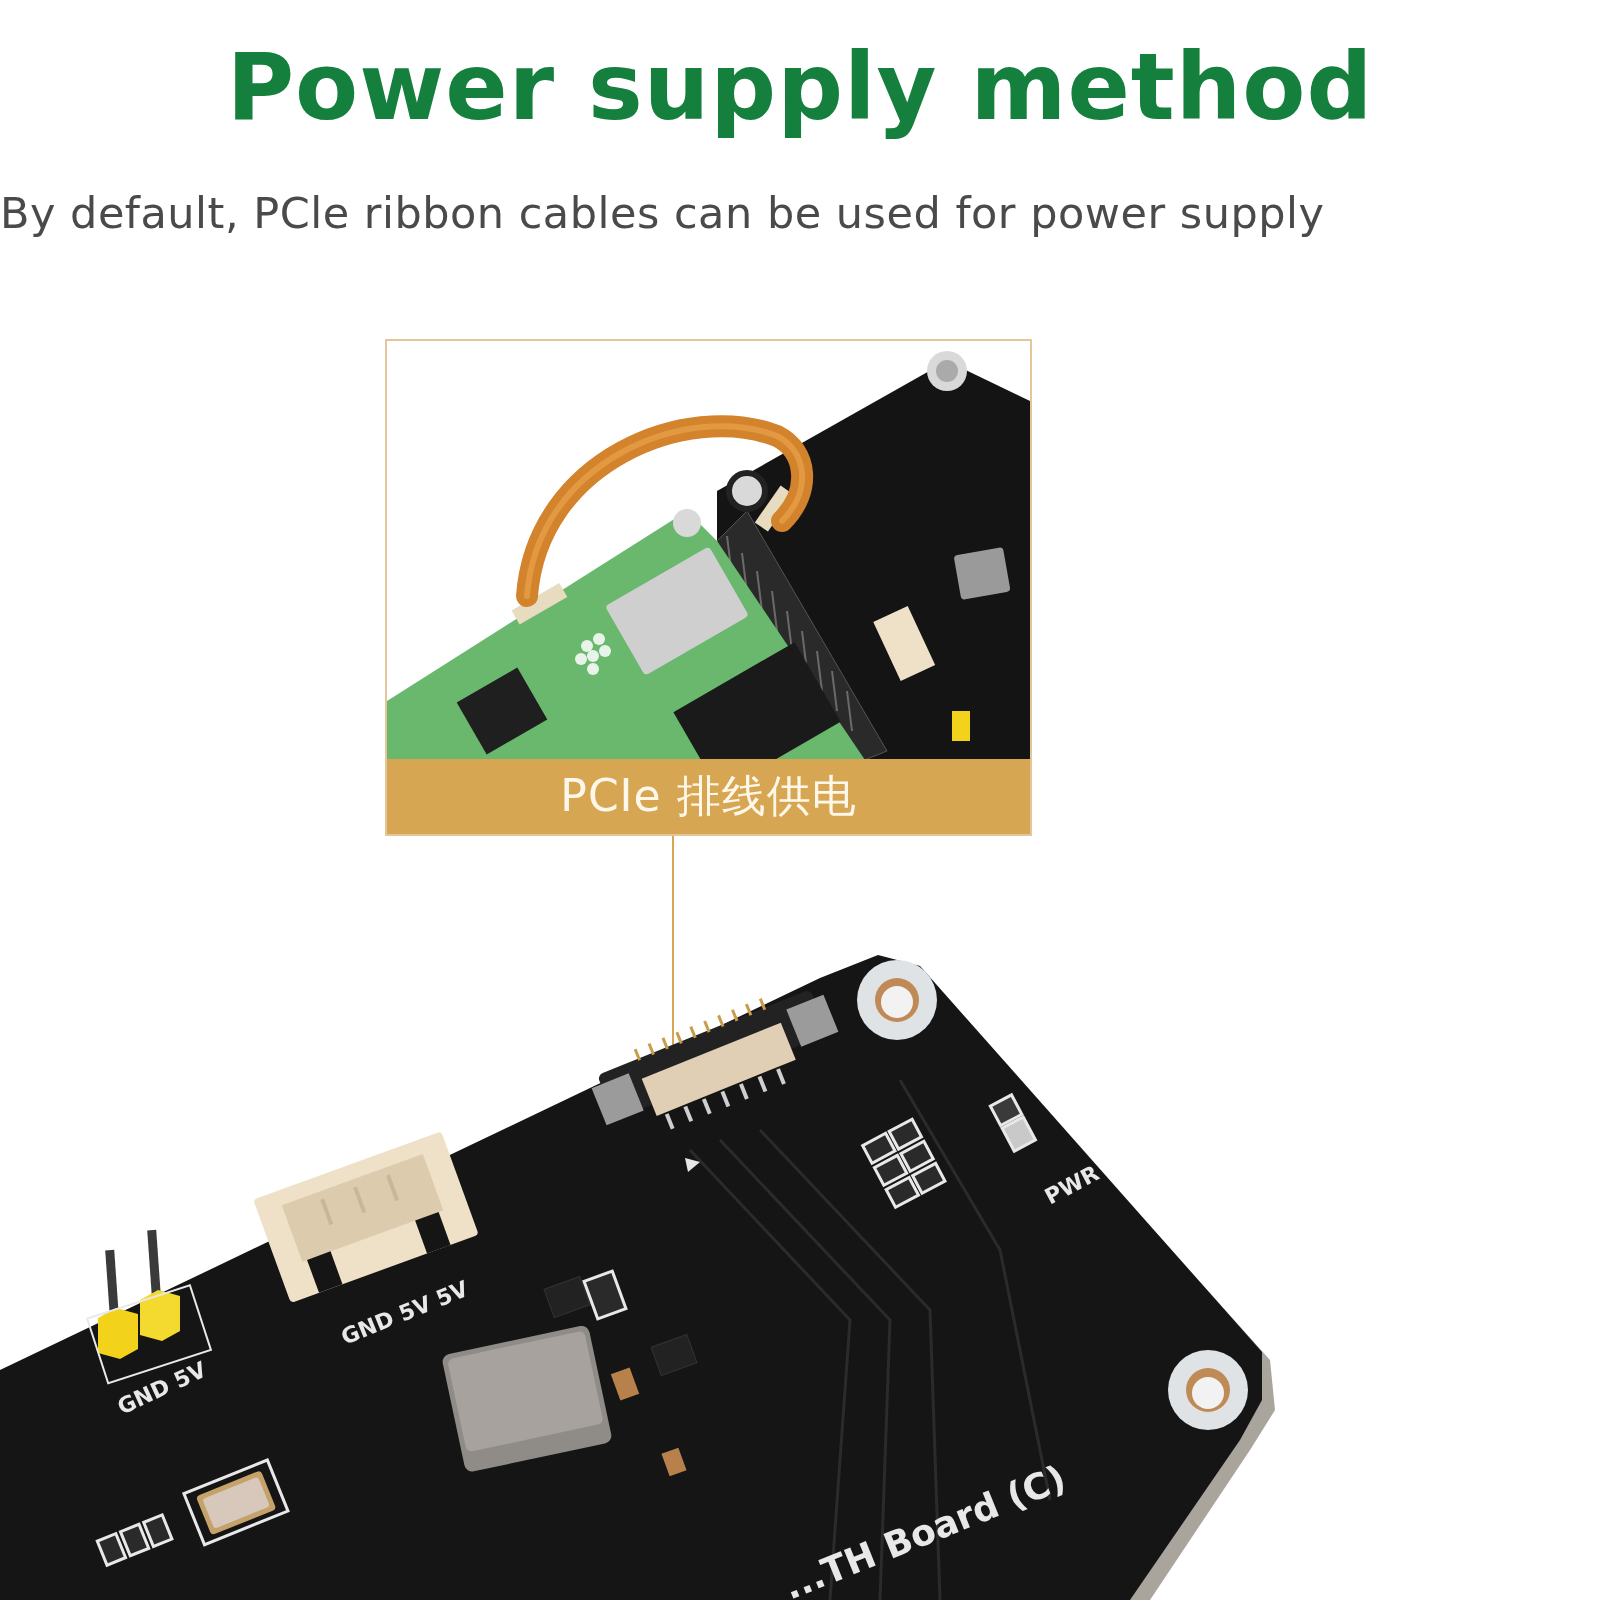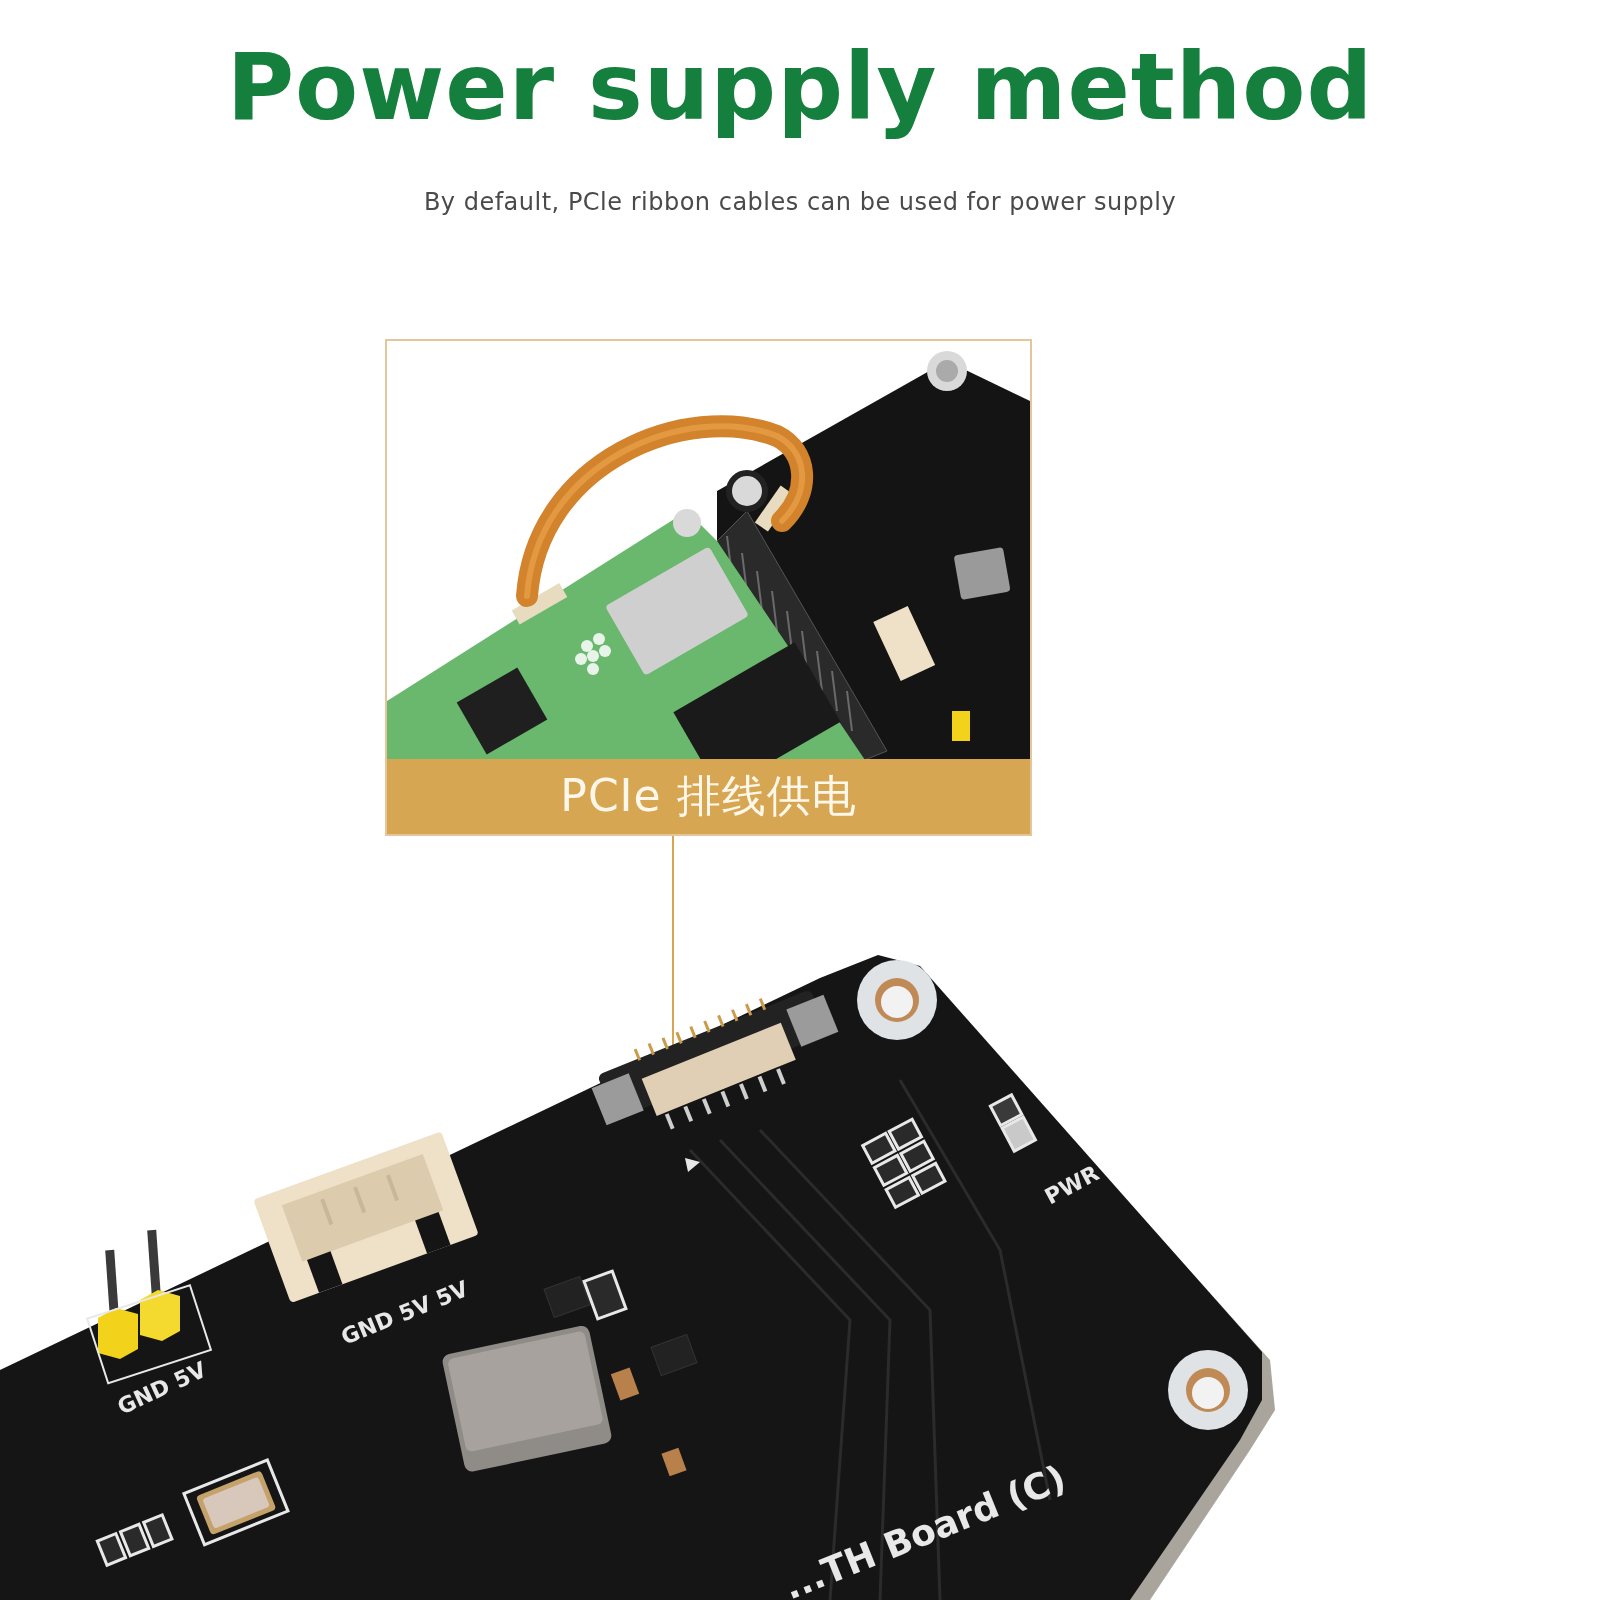--- a/index.html
+++ b/index.html
@@ -9,21 +9,21 @@
       font-family: "Liberation Sans", "DejaVu Sans", sans-serif;
     }
     .title {
       position: absolute; left: 0; right: 0; top: 34px;
       text-align: center; font-weight: 700; font-size: 92px;
       color: #15803d; letter-spacing: 1px;
       font-family: "DejaVu Sans", "Liberation Sans", sans-serif;
     }
     .subtitle {
       position: absolute; left: 0; right: 0; top: 188px;
-      text-align: center; font-size: 24px; color: #4a4a4a;
+      text-align: left; font-size: 43px; color: #4a4a4a;
       font-family: "DejaVu Sans", "Liberation Sans", sans-serif;
       letter-spacing: 0.5px;
     }
     .callout {
       position: absolute; left: 385px; top: 339px;
       width: 647px; height: 497px;
       border: 2px solid #e3c699; box-sizing: border-box;
       background: #a21caf; overflow: hidden;
     }
     .callout .inset { position: absolute; left: 0; top: 0; width: 643px; height: 422px; }

